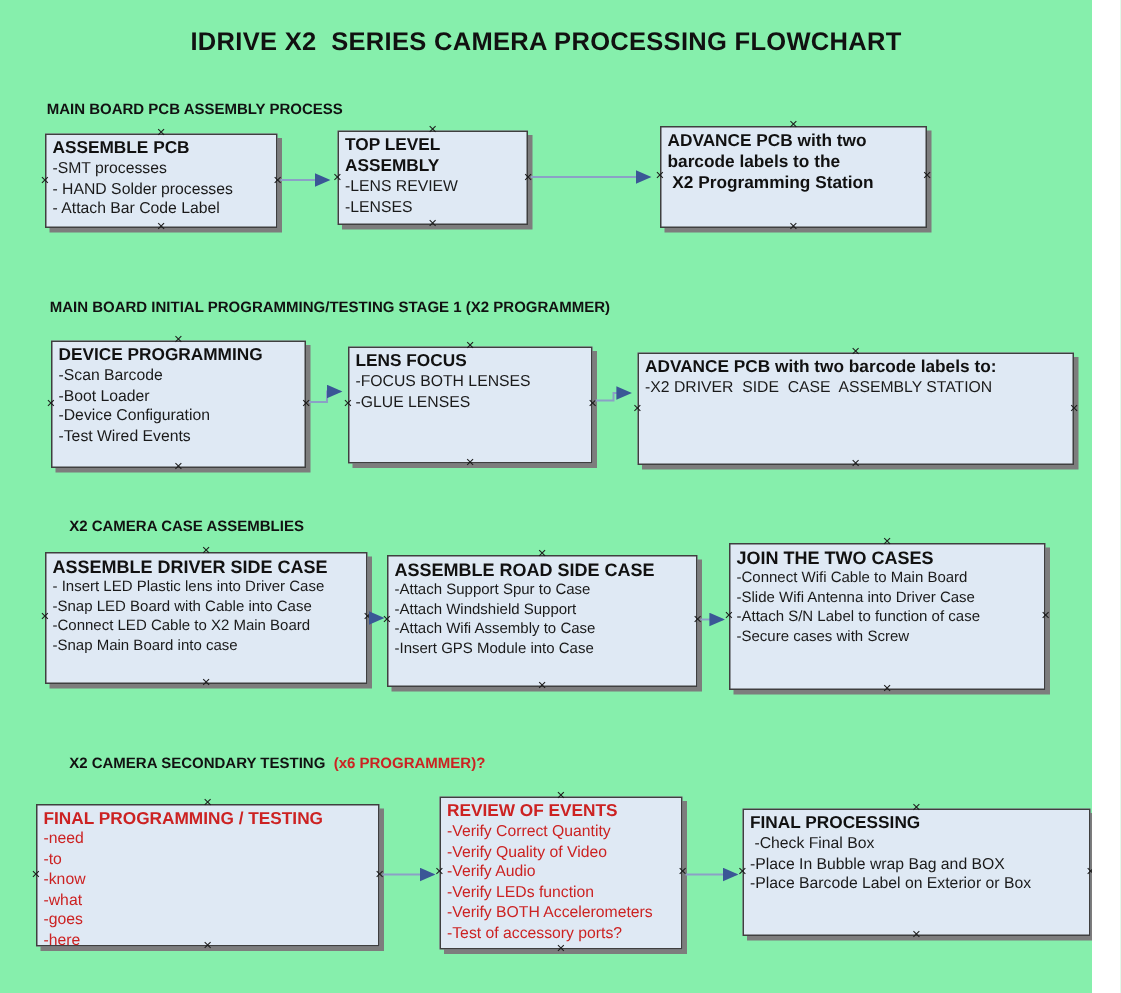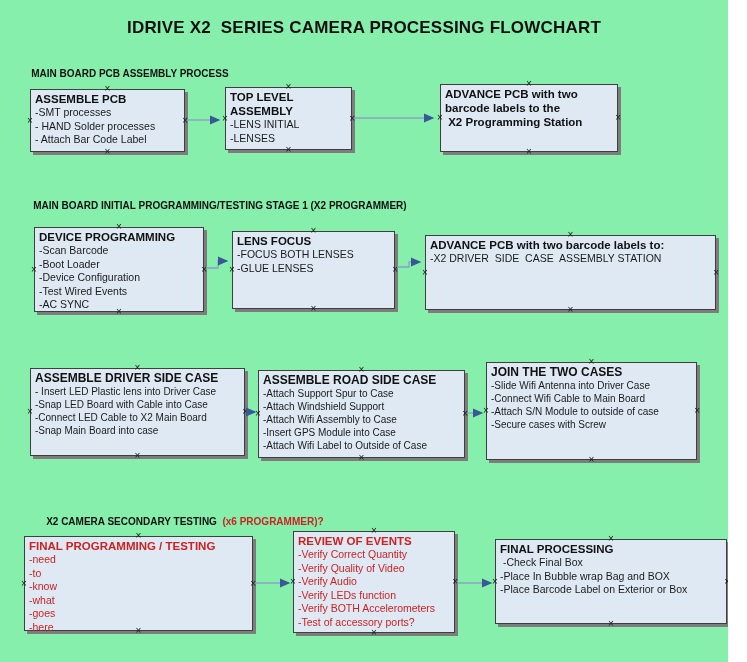--- a/index.html
+++ b/index.html
@@ -62,38 +62,41 @@
 <div class="page">
 
   <h1 class="page-title">IDRIVE X2  SERIES CAMERA PROCESSING FLOWCHART</h1>
 
   <div class="section-heading" style="left:20px;top:57px;">
     <span>MAIN BOARD PCB ASSEMBLY PROCESS</span>
   </div>
   <div class="section-heading" style="left:22px;top:189px;">
     <span>MAIN BOARD INITIAL PROGRAMMING/TESTING STAGE 1 (X2 PROGRAMMER)</span>
   </div>
-  <div class="section-heading" style="left:35px;top:505px;">
+  <div class="section-heading" style="left:35px;top:335px;">
+    <span>X2 CAMERA CASE ASSEMBLIES</span>
+  </div>
+  <div class="section-heading" style="left:35px;top:493px;">
     <span>X2 CAMERA SECONDARY TESTING  </span><span class="red-part">(x6 PROGRAMMER)?</span>
   </div>
 
   <div class="flow-box" style="left:30px;top:89px;width:155px;height:63px;">
     <div class="box-title">ASSEMBLE PCB</div>
     <span class="box-line">-SMT processes</span>
     <span class="box-line">- HAND Solder processes</span>
     <span class="box-line">- Attach Bar Code Label</span>
   <span class="cp cp-t">×</span>
       <span class="cp cp-b">×</span>
       <span class="cp cp-l">×</span>
       <span class="cp cp-r">×</span>
     </div>
 
   <div class="flow-box" style="left:225px;top:87px;width:127px;height:63px;">
     <div class="box-title">TOP LEVEL ASSEMBLY</div>
-    <span class="box-line">-LENS INITIAL</span>
+    <span class="box-line">-LENS REVIEW</span>
     <span class="box-line">-LENSES</span>
   <span class="cp cp-t">×</span>
       <span class="cp cp-b">×</span>
       <span class="cp cp-l">×</span>
       <span class="cp cp-r">×</span>
     </div>
 
   <div class="flow-box" style="left:440px;top:84px;width:178px;height:68px;">
     <div class="box-title">ADVANCE PCB with two</div>
     <div class="box-title">barcode labels to the</div>
@@ -103,21 +106,20 @@
       <span class="cp cp-l">×</span>
       <span class="cp cp-r">×</span>
     </div>
 
   <div class="flow-box" style="left:34px;top:227px;width:170px;height:85px;">
     <div class="box-title">DEVICE PROGRAMMING</div>
     <span class="box-line">-Scan Barcode</span>
     <span class="box-line">-Boot Loader</span>
     <span class="box-line">-Device Configuration</span>
     <span class="box-line">-Test Wired Events</span>
-    <span class="box-line">-AC SYNC</span>
   <span class="cp cp-t">×</span>
       <span class="cp cp-b">×</span>
       <span class="cp cp-l">×</span>
       <span class="cp cp-r">×</span>
     </div>
 
   <div class="flow-box" style="left:232px;top:231px;width:163px;height:78px;">
     <div class="box-title">LENS FOCUS</div>
     <span class="box-line">-FOCUS BOTH LENSES</span>
     <span class="box-line">-GLUE LENSES</span>
@@ -147,32 +149,31 @@
       <span class="cp cp-l">×</span>
       <span class="cp cp-r">×</span>
     </div>
 
   <div class="flow-box tight" style="left:258px;top:370px;width:207px;height:88px;">
     <div class="box-title">ASSEMBLE ROAD SIDE CASE</div>
     <span class="box-line">-Attach Support Spur to Case</span>
     <span class="box-line">-Attach Windshield Support</span>
     <span class="box-line">-Attach Wifi Assembly to Case</span>
     <span class="box-line">-Insert GPS Module into Case</span>
-    <span class="box-line">-Attach Wifi Label to Outside of Case</span>
   <span class="cp cp-t">×</span>
       <span class="cp cp-b">×</span>
       <span class="cp cp-l">×</span>
       <span class="cp cp-r">×</span>
     </div>
 
   <div class="flow-box tight" style="left:486px;top:362px;width:211px;height:98px;">
     <div class="box-title">JOIN THE TWO CASES</div>
+    <span class="box-line">-Connect Wifi Cable to Main Board</span>
     <span class="box-line">-Slide Wifi Antenna into Driver Case</span>
-    <span class="box-line">-Connect Wifi Cable to Main Board</span>
-    <span class="box-line">-Attach S/N Module to outside of case</span>
+    <span class="box-line">-Attach S/N Label to function of case</span>
     <span class="box-line">-Secure cases with Screw</span>
   <span class="cp cp-t">×</span>
       <span class="cp cp-b">×</span>
       <span class="cp cp-l">×</span>
       <span class="cp cp-r">×</span>
     </div>
 
   <div class="flow-box red-box" style="left:24px;top:536px;width:229px;height:95px;">
     <div class="box-title">FINAL PROGRAMMING / TESTING</div>
     <span class="box-line">-need</span>

